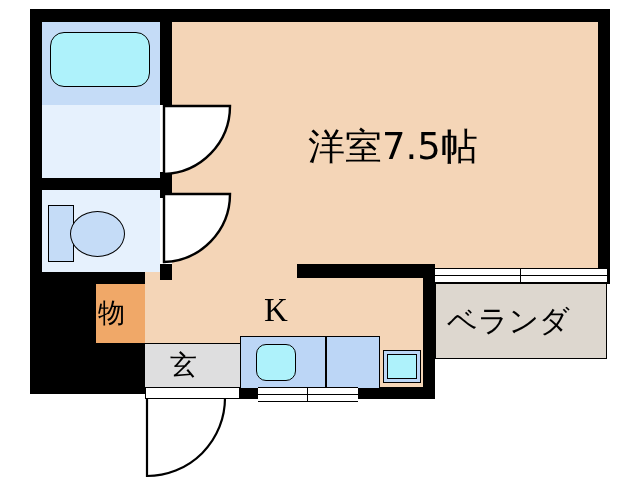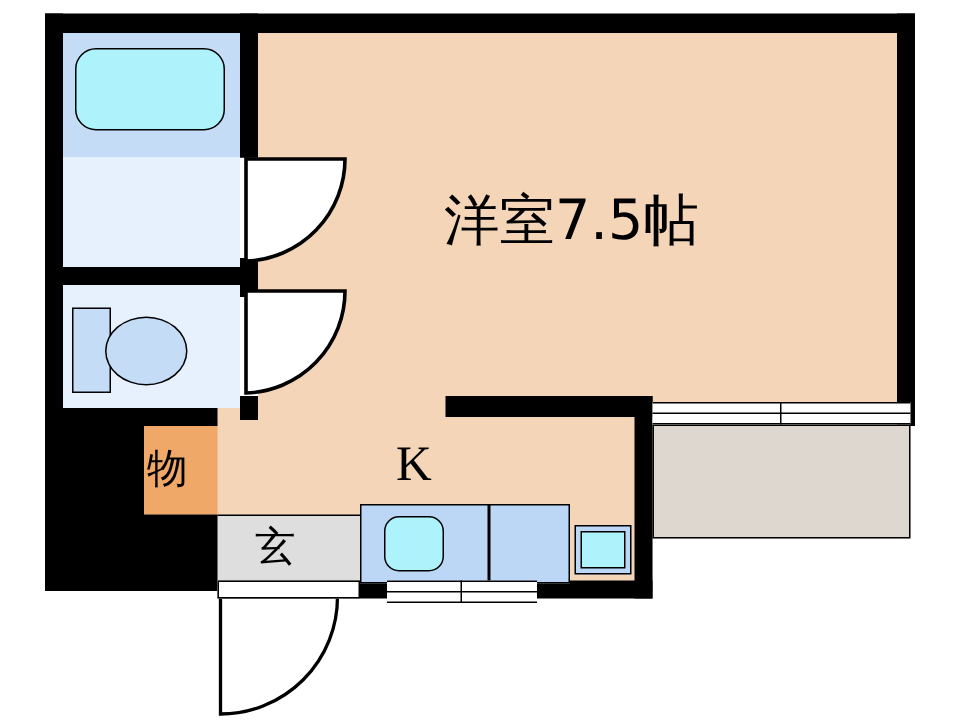--- a/index.html
+++ b/index.html
@@ -240,22 +240,23 @@
   <div class="abs" style="left:145px; top:387px; width:95px; height:12px; background:#ffffff; border:1.6px solid #000; box-sizing:border-box;"></div>
 
   <div class="window" style="left:435px; top:268px; width:172px; height:15px;"></div>
   <div class="window-mid" style="left:435px; top:275px; width:172px;"></div>
   <div class="window-tick" style="left:520px; top:268px; height:15px;"></div>
 
   <div class="window" style="left:258px; top:387px; width:100px; height:15px;"></div>
   <div class="window-mid" style="left:258px; top:394px; width:100px;"></div>
   <div class="window-tick" style="left:307px; top:387px; height:15px;"></div>
 
-  <div class="label label-room" style="left:296px; top:128px;">洋室7.5帖</div>
+  <div class="label label-room" style="left:308px; top:128px;">洋室7.5帖</div>
 
   <div class="label label-k" style="left:264px; top:294px;">K</div>
 
+  <div class="label label-veranda" style="left:447px; top:306px;">ベランダ</div>
 
   <div class="label label-storage" style="left:98px; top:299px;">物</div>
 
   <div class="label label-genkan" style="left:170px; top:351px;">玄</div>
 
 </div>
 
 </body></html>

